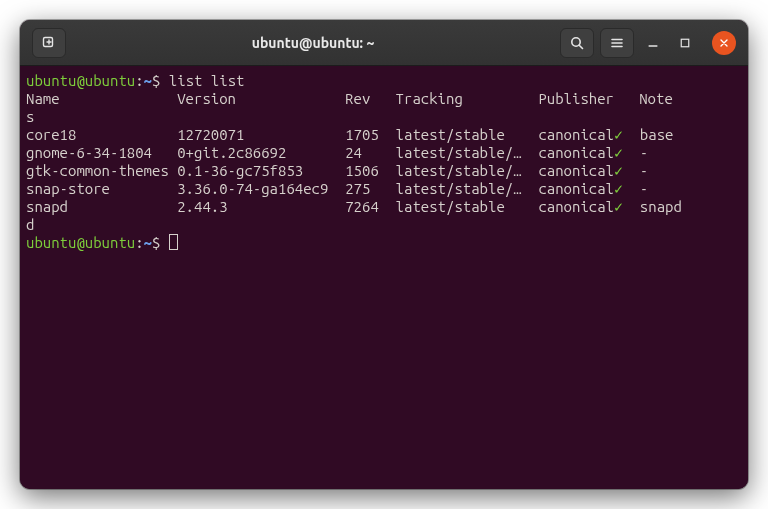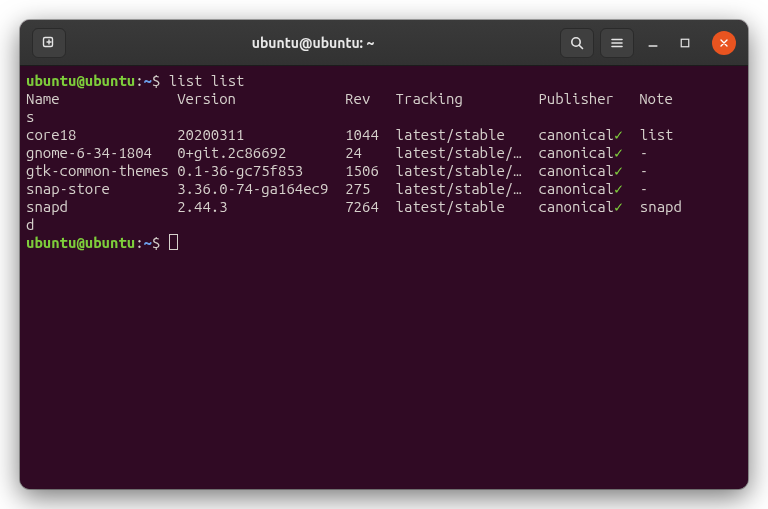--- a/index.html
+++ b/index.html
@@ -67,21 +67,21 @@
     .terminal {
       flex: 1;
       padding: 6px 6px;
       color: #d6d1cc;
       font-size: 15px;
       line-height: 18px;
       white-space: pre;
       overflow: hidden;
       background: #300a24;
     }
-    .prompt-user { color: #7ece3b; font-weight: bold; }
+    .prompt-user { color: #7ece3b; font-weight: normal; }
     .prompt-path { color: #6b9de8; font-weight: bold; }
     .prompt-sep { color: #d6d1cc; }
     .check { color: #7ece3b; }
     .cursor {
       display: inline-block;
       width: 9px;
       height: 16px;
       border: 1px solid #d6d1cc;
       vertical-align: -2px;
     }
@@ -125,20 +125,20 @@
       <div class="win-close">
         <svg viewBox="0 0 16 16" width="12" height="12" stroke="currentColor" stroke-width="1.8" stroke-linecap="round">
             <path d="M4 4l8 8M12 4l-8 8"></path>
           </svg>
       </div>
     </div>
   </div>
   <div class="terminal" id="term"><span class="prompt-user">ubuntu@ubuntu</span><span class="prompt-sep">:</span><span class="prompt-path">~</span><span class="prompt-sep">$ </span><span>list list</span>
 <span>Name              Version             Rev   Tracking         Publisher   Note</span>
 <span>s</span>
-<span>core18            20200311            1044  latest/stable    canonical</span><span class="check">✓</span><span>  list</span>
+<span>core18            12720071            1705  latest/stable    canonical</span><span class="check">✓</span><span>  base</span>
 <span>gnome-6-34-1804   0+git.2c86692       24    latest/stable/…  canonical</span><span class="check">✓</span><span>  -</span>
 <span>gtk-common-themes 0.1-36-gc75f853     1506  latest/stable/…  canonical</span><span class="check">✓</span><span>  -</span>
 <span>snap-store        3.36.0-74-ga164ec9  275   latest/stable/…  canonical</span><span class="check">✓</span><span>  -</span>
 <span>snapd             2.44.3              7264  latest/stable    canonical</span><span class="check">✓</span><span>  snapd</span>
 <span>d</span>
 <span class="prompt-user">ubuntu@ubuntu</span><span class="prompt-sep">:</span><span class="prompt-path">~</span><span class="prompt-sep">$ </span><span class="cursor"></span></div>
 </div>
 
 </body></html>

